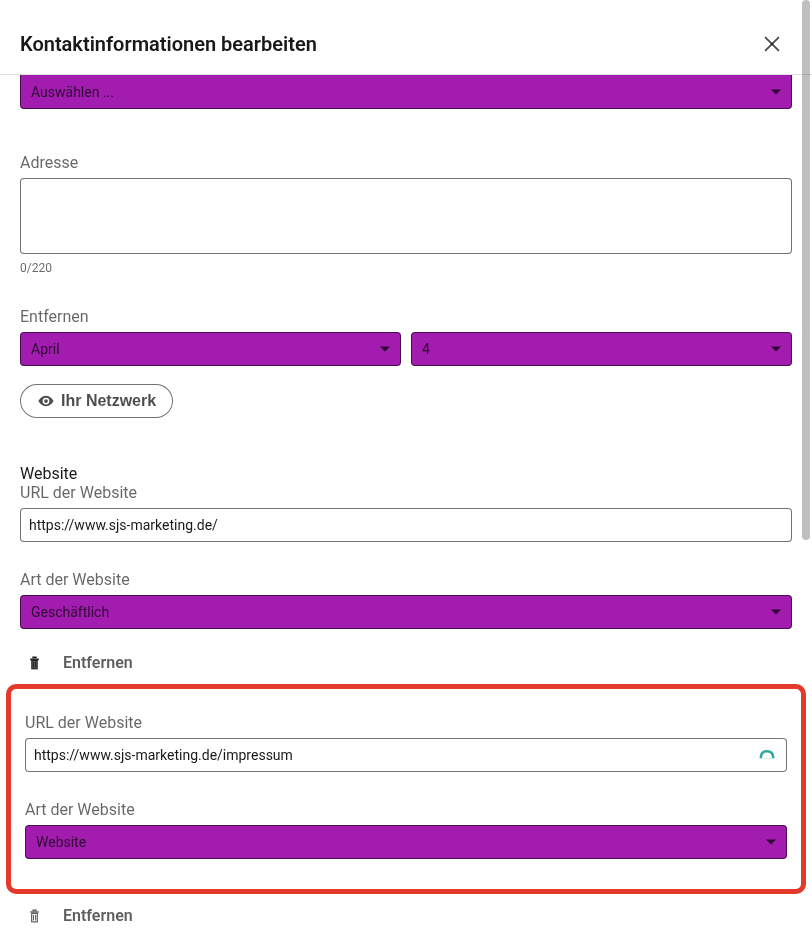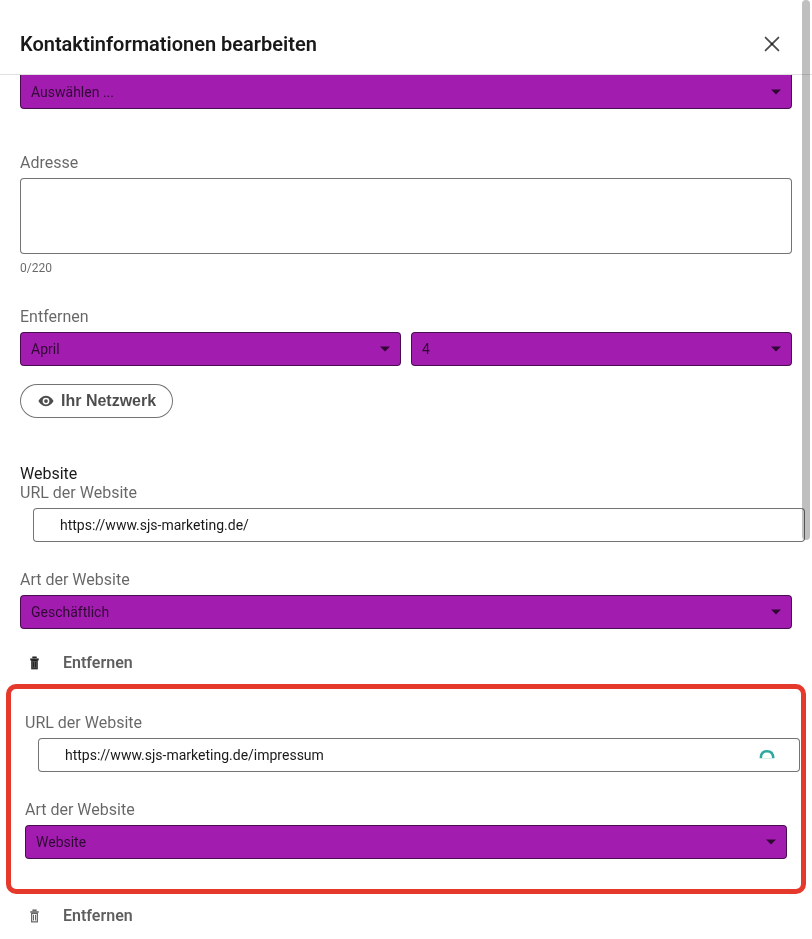--- a/index.html
+++ b/index.html
@@ -143,25 +143,24 @@
     font-weight: 400;
     color: rgba(0,0,0,0.9);
     margin-top: 28px;
   }
   .text-input {
     width: 100%;
     height: 34px;
     border: 1px solid rgba(0,0,0,0.55);
     border-radius: 4px;
     background: #fff;
-    padding: 0 26px;
+    padding: 0 8px;
     font-size: 14px;
     color: rgba(0,0,0,0.9);
     font-family: inherit;
-    margin-left: 13px;
   }
   .input-wrap {
     position: relative;
   }
   .input-wrap .ext-icon {
     position: absolute;
     right: 10px;
     top: 50%;
     transform: translateY(-50%);
     width: 20px;

